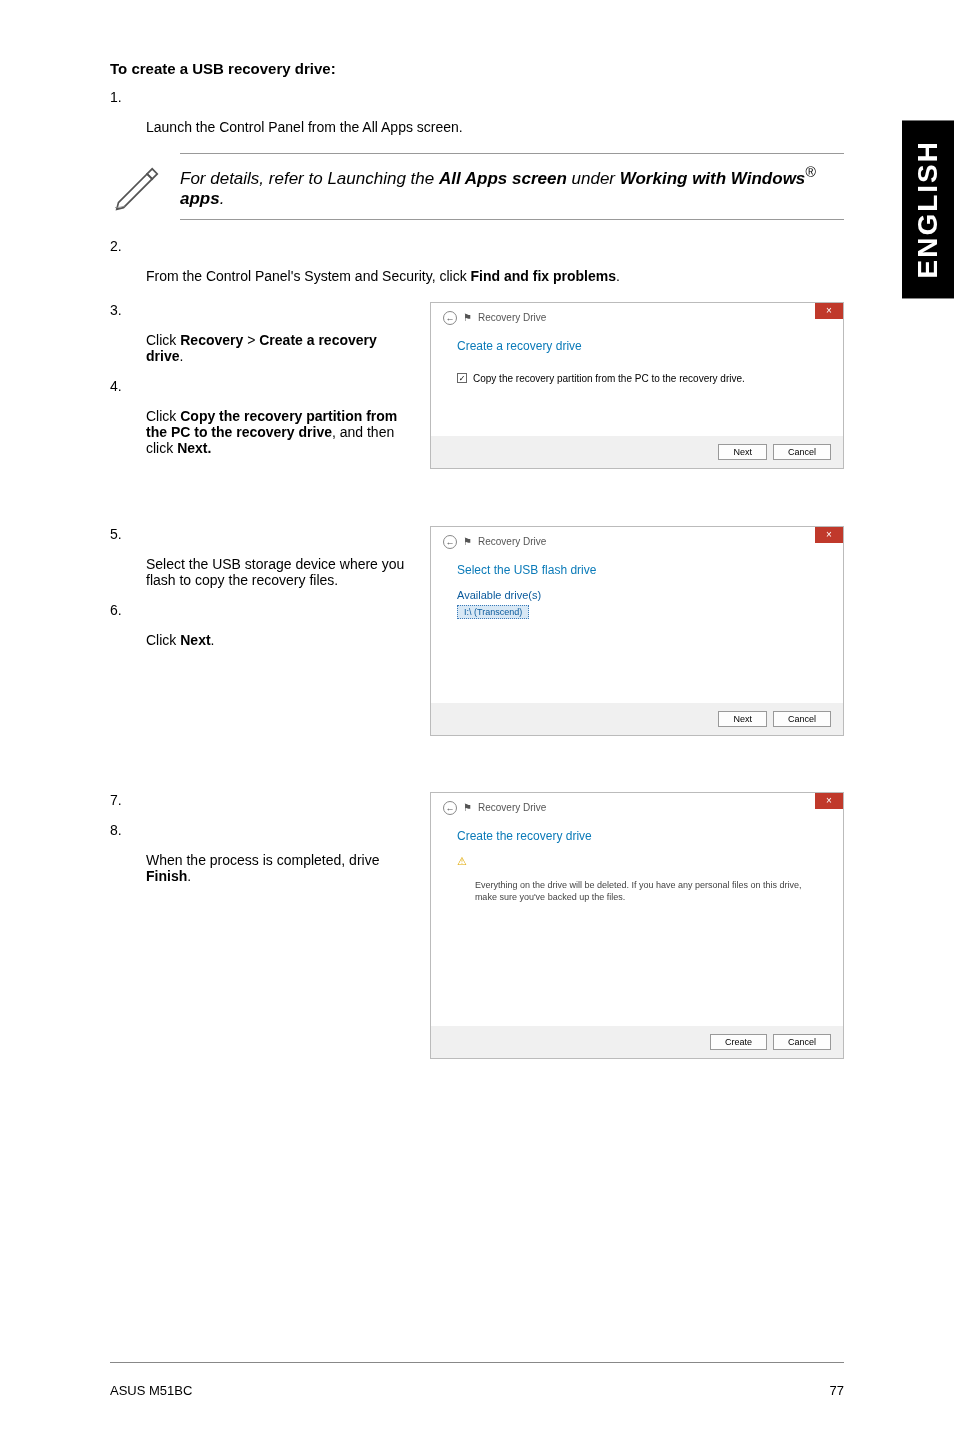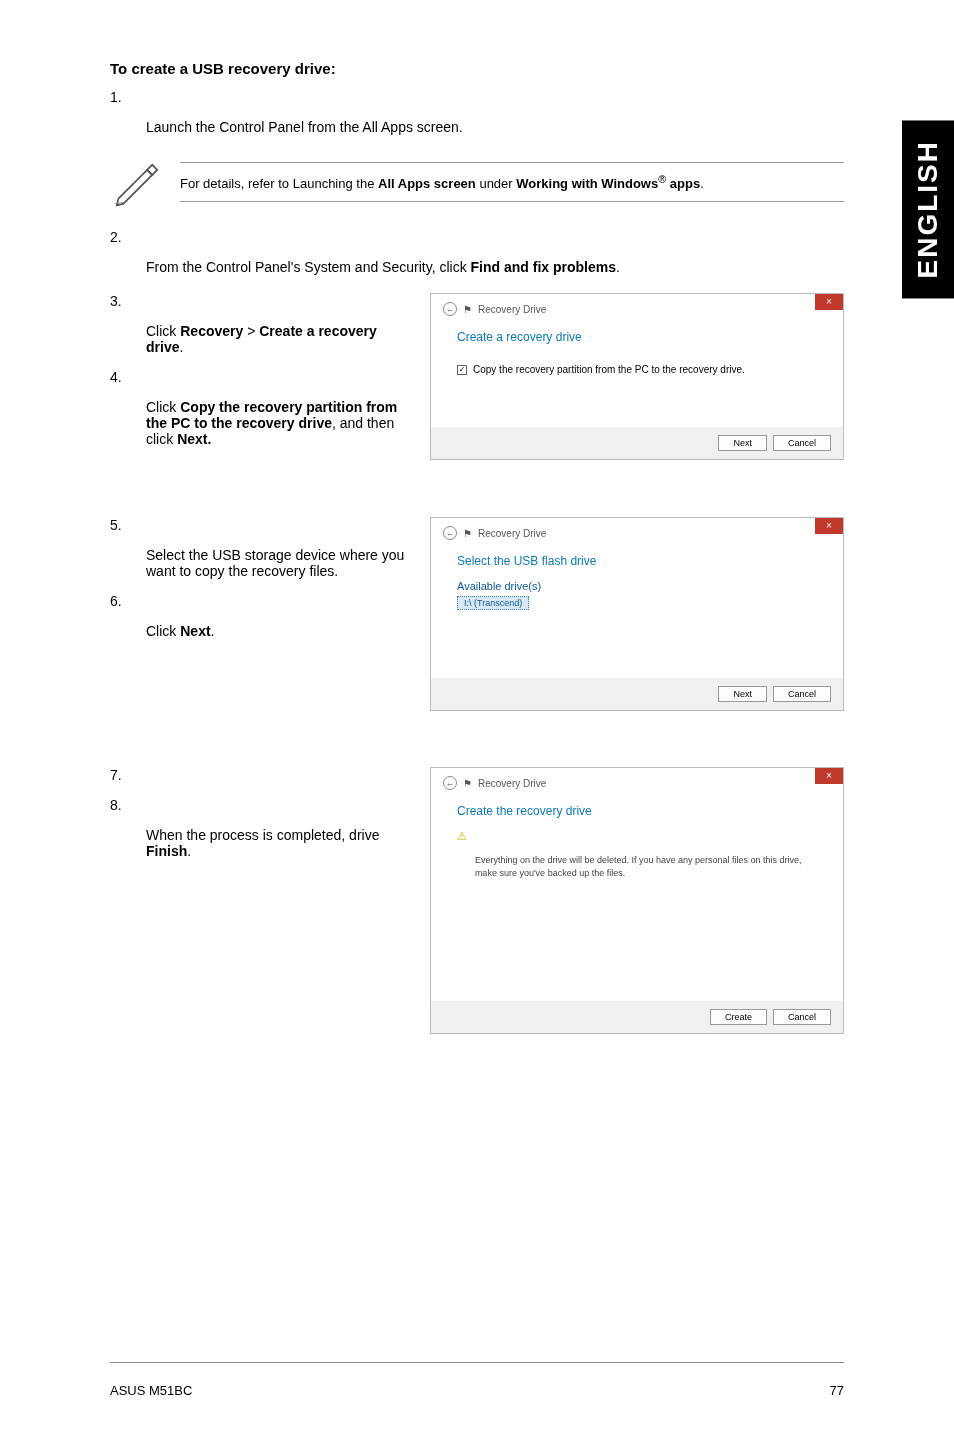--- a/index.html
+++ b/index.html
@@ -56,24 +56,25 @@
     .note-icon {
       width: 70px;
       flex-shrink: 0;
     }
     .note-icon svg {
       width: 54px;
       height: 54px;
     }
     .note-text {
       flex: 1;
-      font-size: 13px;
+      font-size: 17px;
       border-top: 1px solid #999;
       border-bottom: 1px solid #999;
       padding: 10px 0;
+      font-style: italic;
     }
     .two-col {
       display: flex;
       gap: 20px;
       margin-top: 18px;
     }
     .two-col .left {
       width: 300px;
       flex-shrink: 0;
     }
@@ -267,41 +268,41 @@
           <div class="dialog-btn">Cancel</div>
         </div>
       </div>
     </div>
   </div>
 
   <div class="two-col block2">
     <div class="left">
       <div class="step-row">
         <div class="step-num">5.</div>
-        <div class="step-text">Select the USB storage device where you want to copy the recovery files.</div>
+        <div class="step-text">Select the USB storage device where you flash to copy the recovery files.</div>
       </div>
       <div class="step-row">
         <div class="step-num">6.</div>
         <div class="step-text">
           <span>Click </span><b>Next</b><span>.</span>
         </div>
       </div>
     </div>
     <div class="right">
       <div class="dialog">
         <div class="dialog-close">×</div>
         <div class="dialog-header">
           <span class="dialog-back">←</span>
           <span>⚑</span>
           <span>Recovery Drive</span>
         </div>
         <div class="dialog-body">
           <div class="dialog-title">Select the USB flash drive</div>
           <div class="dialog-text-blue">Available drive(s)</div>
-          <div style="margin-top:4px; margin-bottom:56px;">
+          <div style="margin-top:4px; margin-bottom:72px;">
             <span class="drive-box">I:\ (Transcend)</span>
           </div>
         </div>
         <div class="dialog-footer">
           <div class="dialog-btn">Next</div>
           <div class="dialog-btn">Cancel</div>
         </div>
       </div>
     </div>
   </div>

